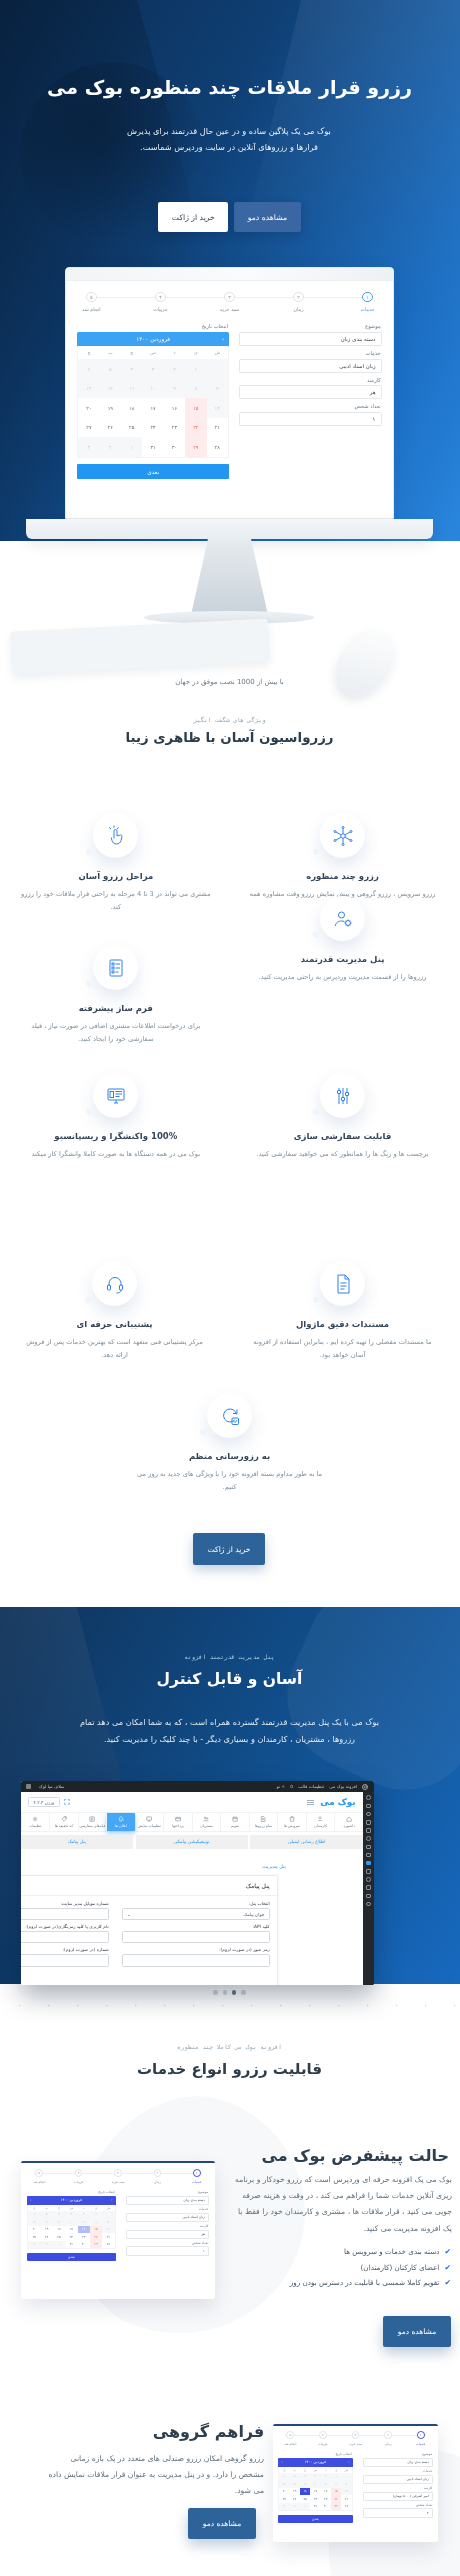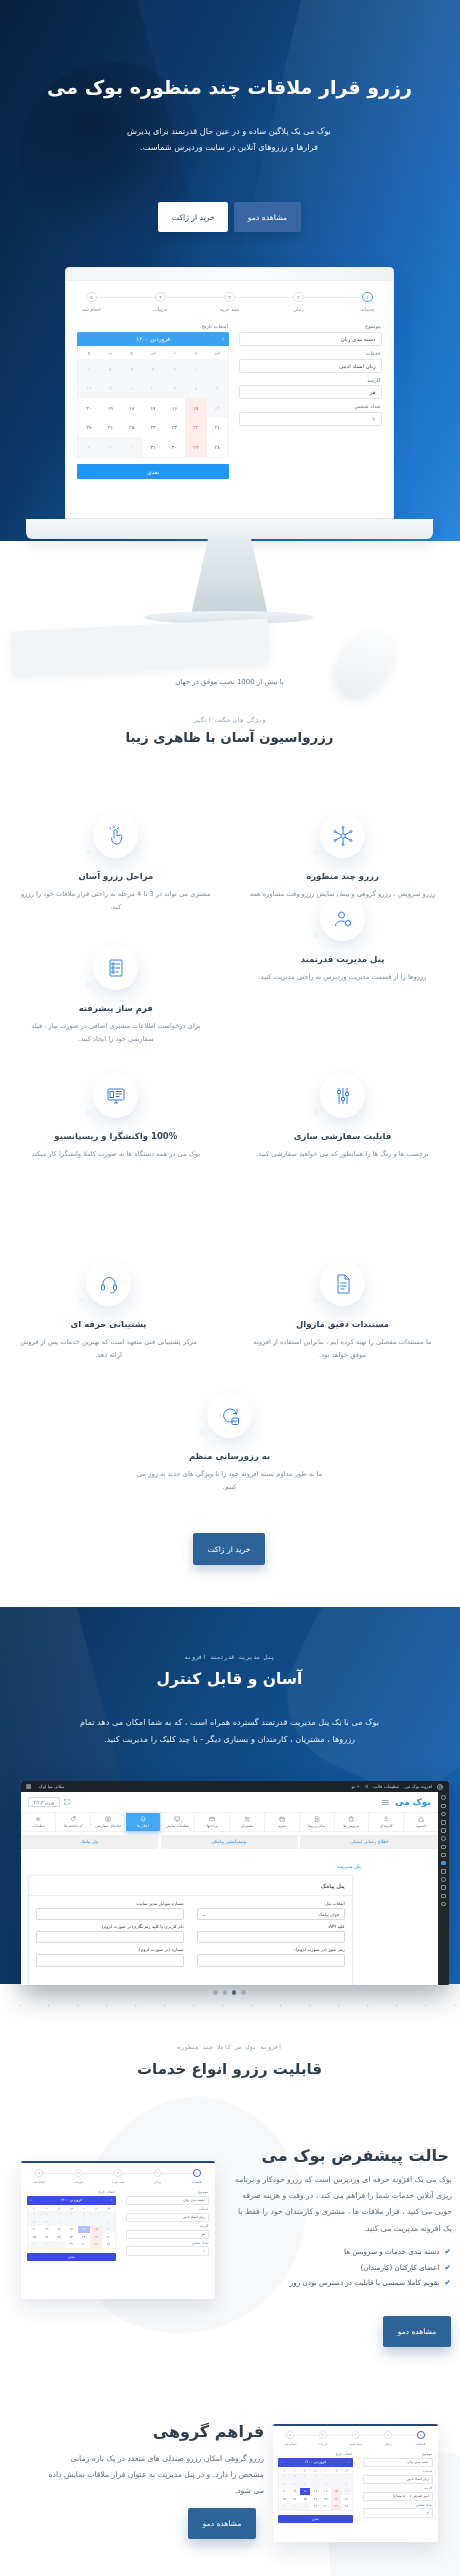--- a/index.html
+++ b/index.html
@@ -122,21 +122,21 @@
   .dark-sec::before{content:'';position:absolute;left:-41px;top:0;width:216px;height:100%;
     background:linear-gradient(200deg,rgba(255,255,255,.06),rgba(8,30,60,.35));clip-path:polygon(0 0,55% 0,100% 100%,0 100%);}
   .dark-sec::after{content:'';position:absolute;right:-31px;top:-20.6px;width:196px;height:196px;border-radius:38%;
     background:rgba(255,255,255,.05);transform:rotate(25deg);}
   .ds-label{top:1653px;color:#aecde8;}
   .ds-heading{top:1670px;font-size:15.5px;color:#fff;}
   .ds-para{position:absolute;top:1714px;left:71px;width:319px;text-align:center;color:rgba(255,255,255,.88);
     font-size:8.2px;line-height:2.05;z-index:1;}
 
   
-  .dash{position:absolute;top:1781px;left:21.6px;width:428px;height:204px;background:#fff;border-radius:1.5px;
+  .dash{position:absolute;top:1781px;left:21.6px;width:353px;height:204px;background:#fff;border-radius:1.5px;
     box-shadow:0 10.3px 26px rgba(5,25,50,.35);overflow:hidden;direction:rtl;z-index:2;}
   .wpbar{height:11.3px;background:#1d2327;color:#c3c4c7;display:flex;align-items:center;
     justify-content:space-between;padding:0 5.2px;font-size:4.4px;}
   .wpbar .grp{display:flex;align-items:center;gap:5.2px;}
   .wplogo{width:6.2px;height:6.2px;border:0.5px solid #9ca2a7;border-radius:50%;display:flex;align-items:center;
     justify-content:center;font-size:3.6px;color:#c3c4c7;}
   .avatar{width:5.2px;height:5.2px;background:#7c8288;border-radius:1px;display:inline-block;margin-right:2.6px;}
   .wpside{position:absolute;top:11.3px;right:0;bottom:0;width:10.8px;background:#23282d;display:flex;
     flex-direction:column;align-items:center;padding-top:3.1px;gap:3.6px;}
   .si{width:4.6px;height:4.6px;border:0.6px solid #8a9094;border-radius:1px;}
@@ -393,23 +393,23 @@
 
   <div class="fcell" style="top:1261px;left:238px;">
     <div class="fi">
       <svg width="24" height="24" viewBox="0 0 48 48" fill="none" stroke="currentColor" stroke-width="2">
           <path d="M14 6h14l8 8v28H14z"></path>
           <path d="M28 6v8h8"></path>
           <path d="M19 22h12M19 28h12M19 34h8"></path>
         </svg>
     </div>
     <div class="ftitle">مستندات دقیق ماژوال</div>
-    <div class="fdesc">ما مستندات مفصلی را تهیه کرده ایم ، بنابراین استفاده از افزونه موفق خواهد بود.</div>
-  </div>
-  <div class="fcell" style="top:1261px;left:4px;justify-content:space-between;">
+    <div class="fdesc">ما مستندات مفصلی را تهیه کرده ایم ، بنابراین استفاده از افزونه آسان خواهد بود.</div>
+  </div>
+  <div class="fcell" style="top:1261px;left:10px;justify-content:space-between;">
     <div class="fi">
       <svg width="24" height="24" viewBox="0 0 48 48" fill="none" stroke="currentColor" stroke-width="2">
           <path d="M12 28v-5a12 12 0 0 1 24 0v5"></path>
           <rect x="9" y="26" width="6" height="10" rx="2"></rect>
           <rect x="33" y="26" width="6" height="10" rx="2"></rect>
           <path d="M36 36c0 4-4 6-9 6"></path>
         </svg>
     </div>
     <div class="ftitle">پشتیبانی حرفه ای</div>
     <div class="fdesc">مرکز پشتیبانی فنی متعهد است که بهترین خدمات پس از فروش ارائه دهد.</div>

